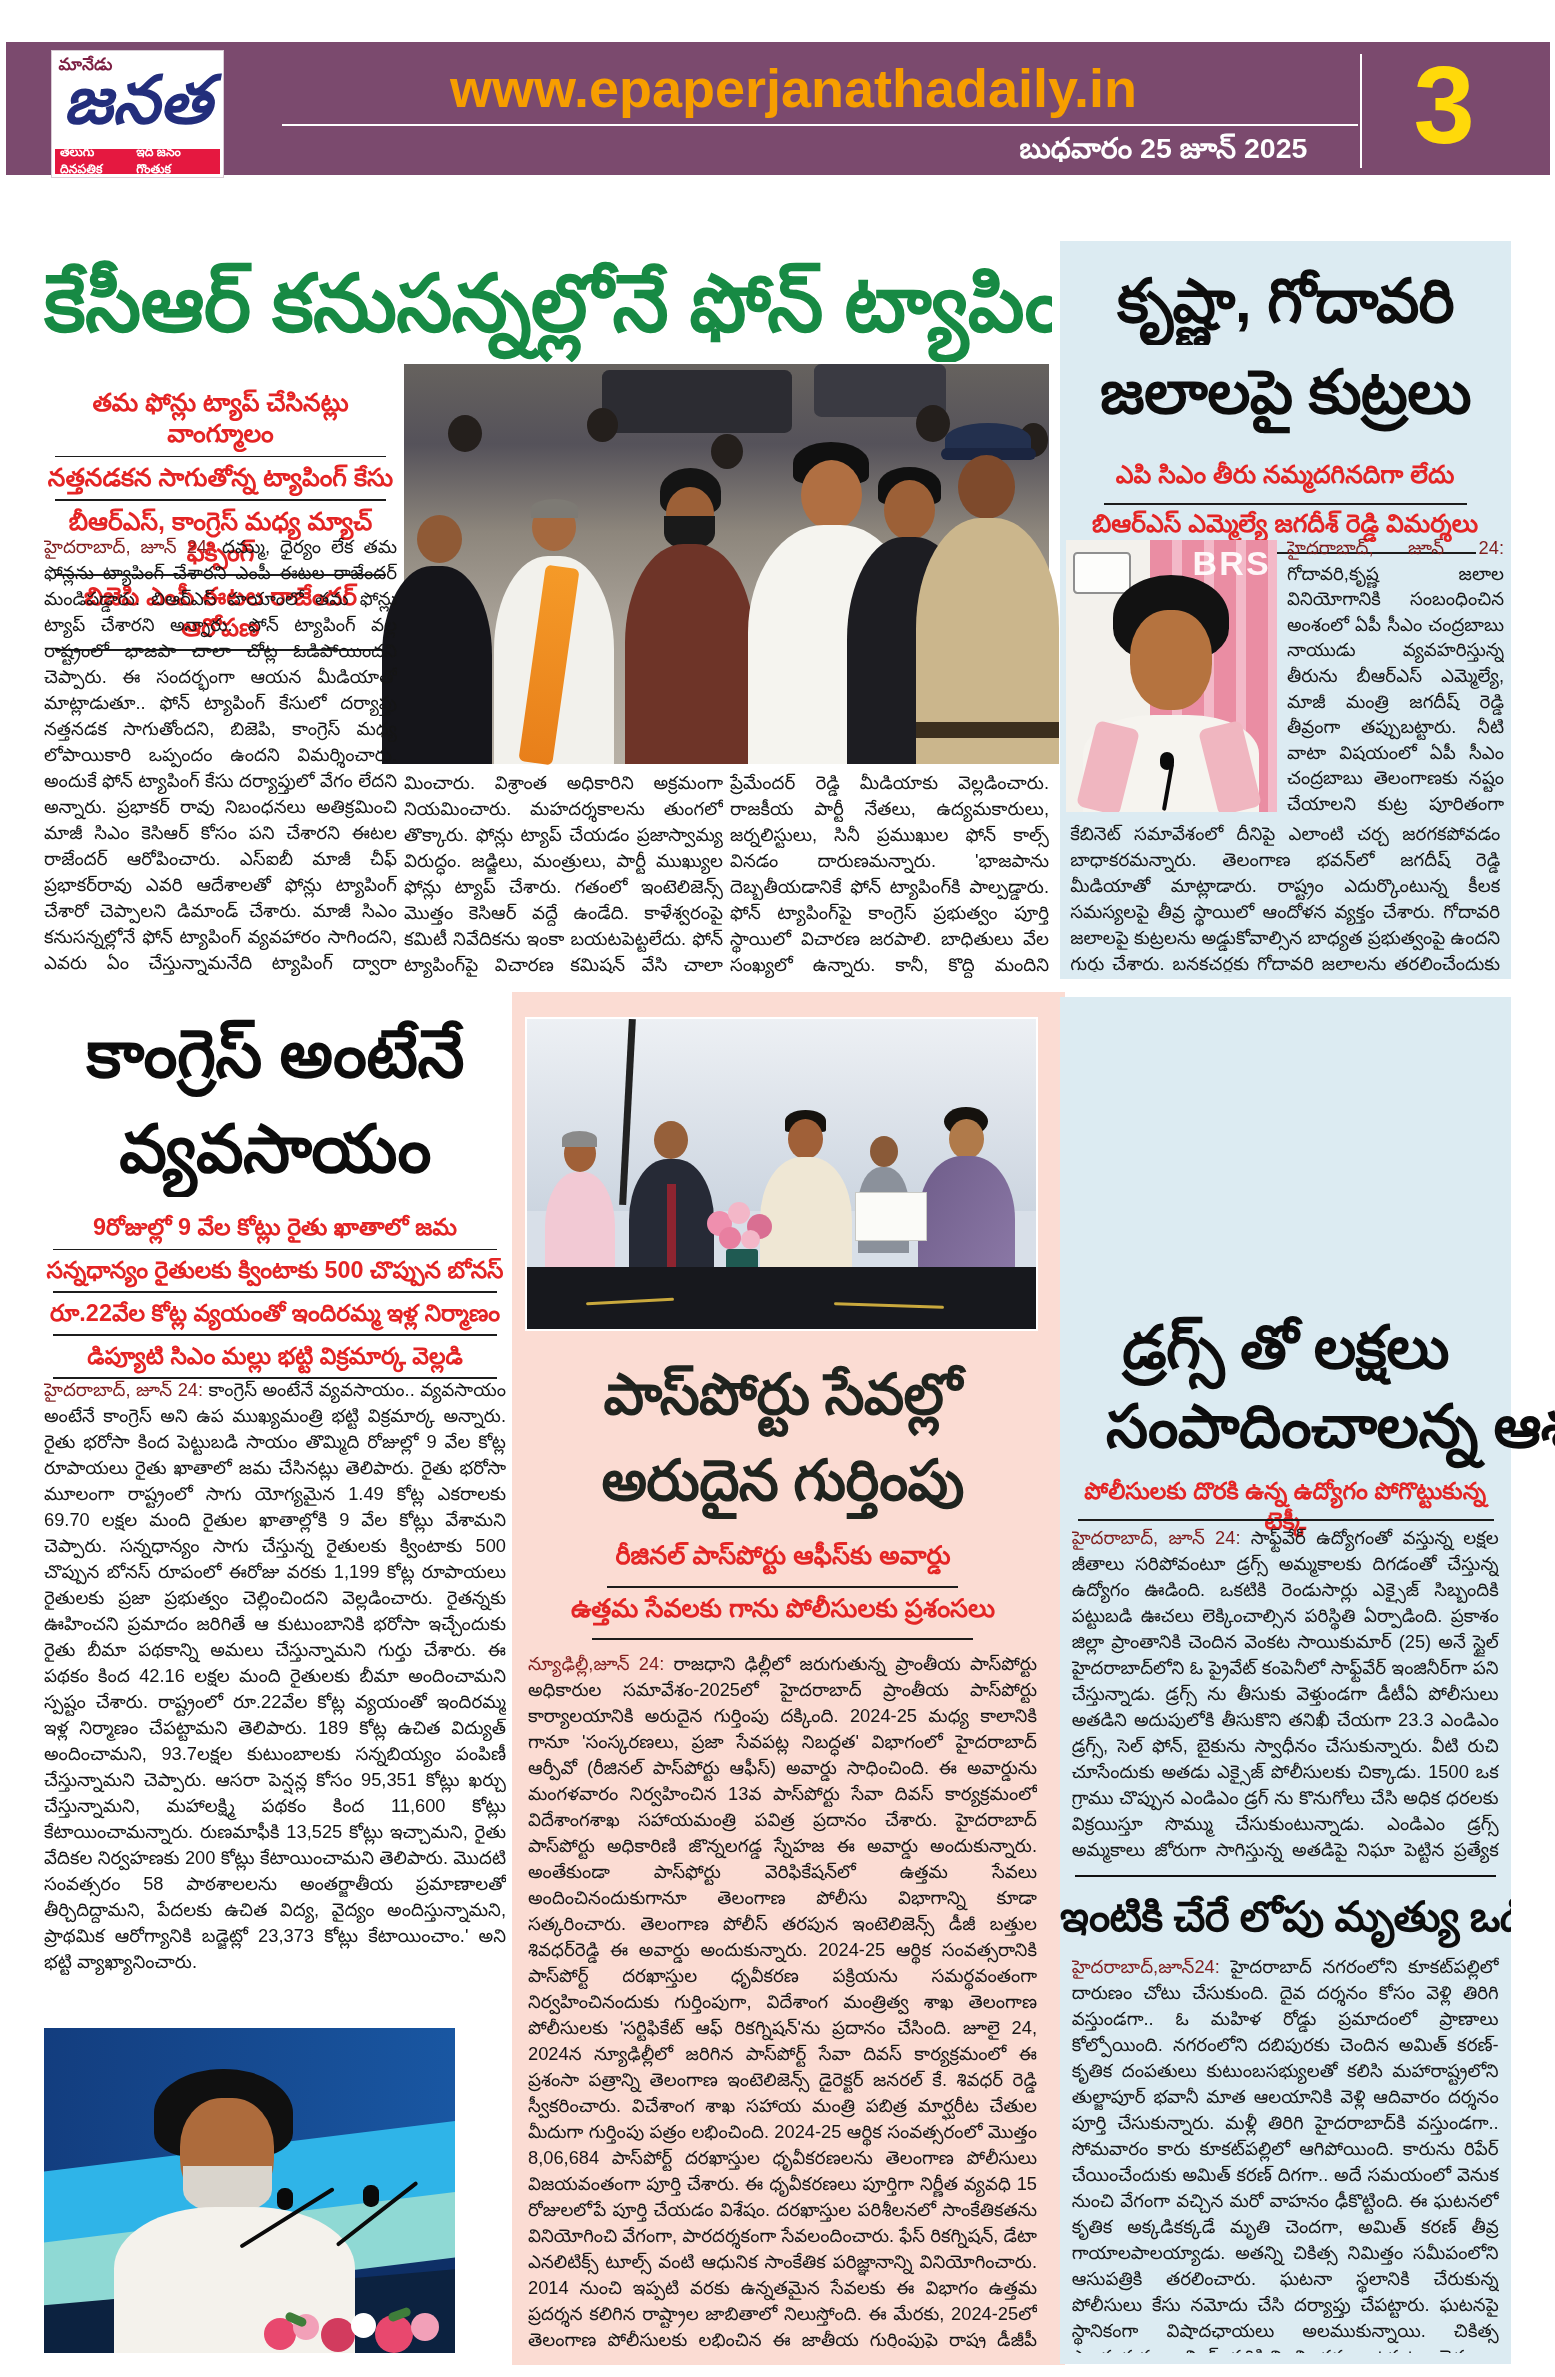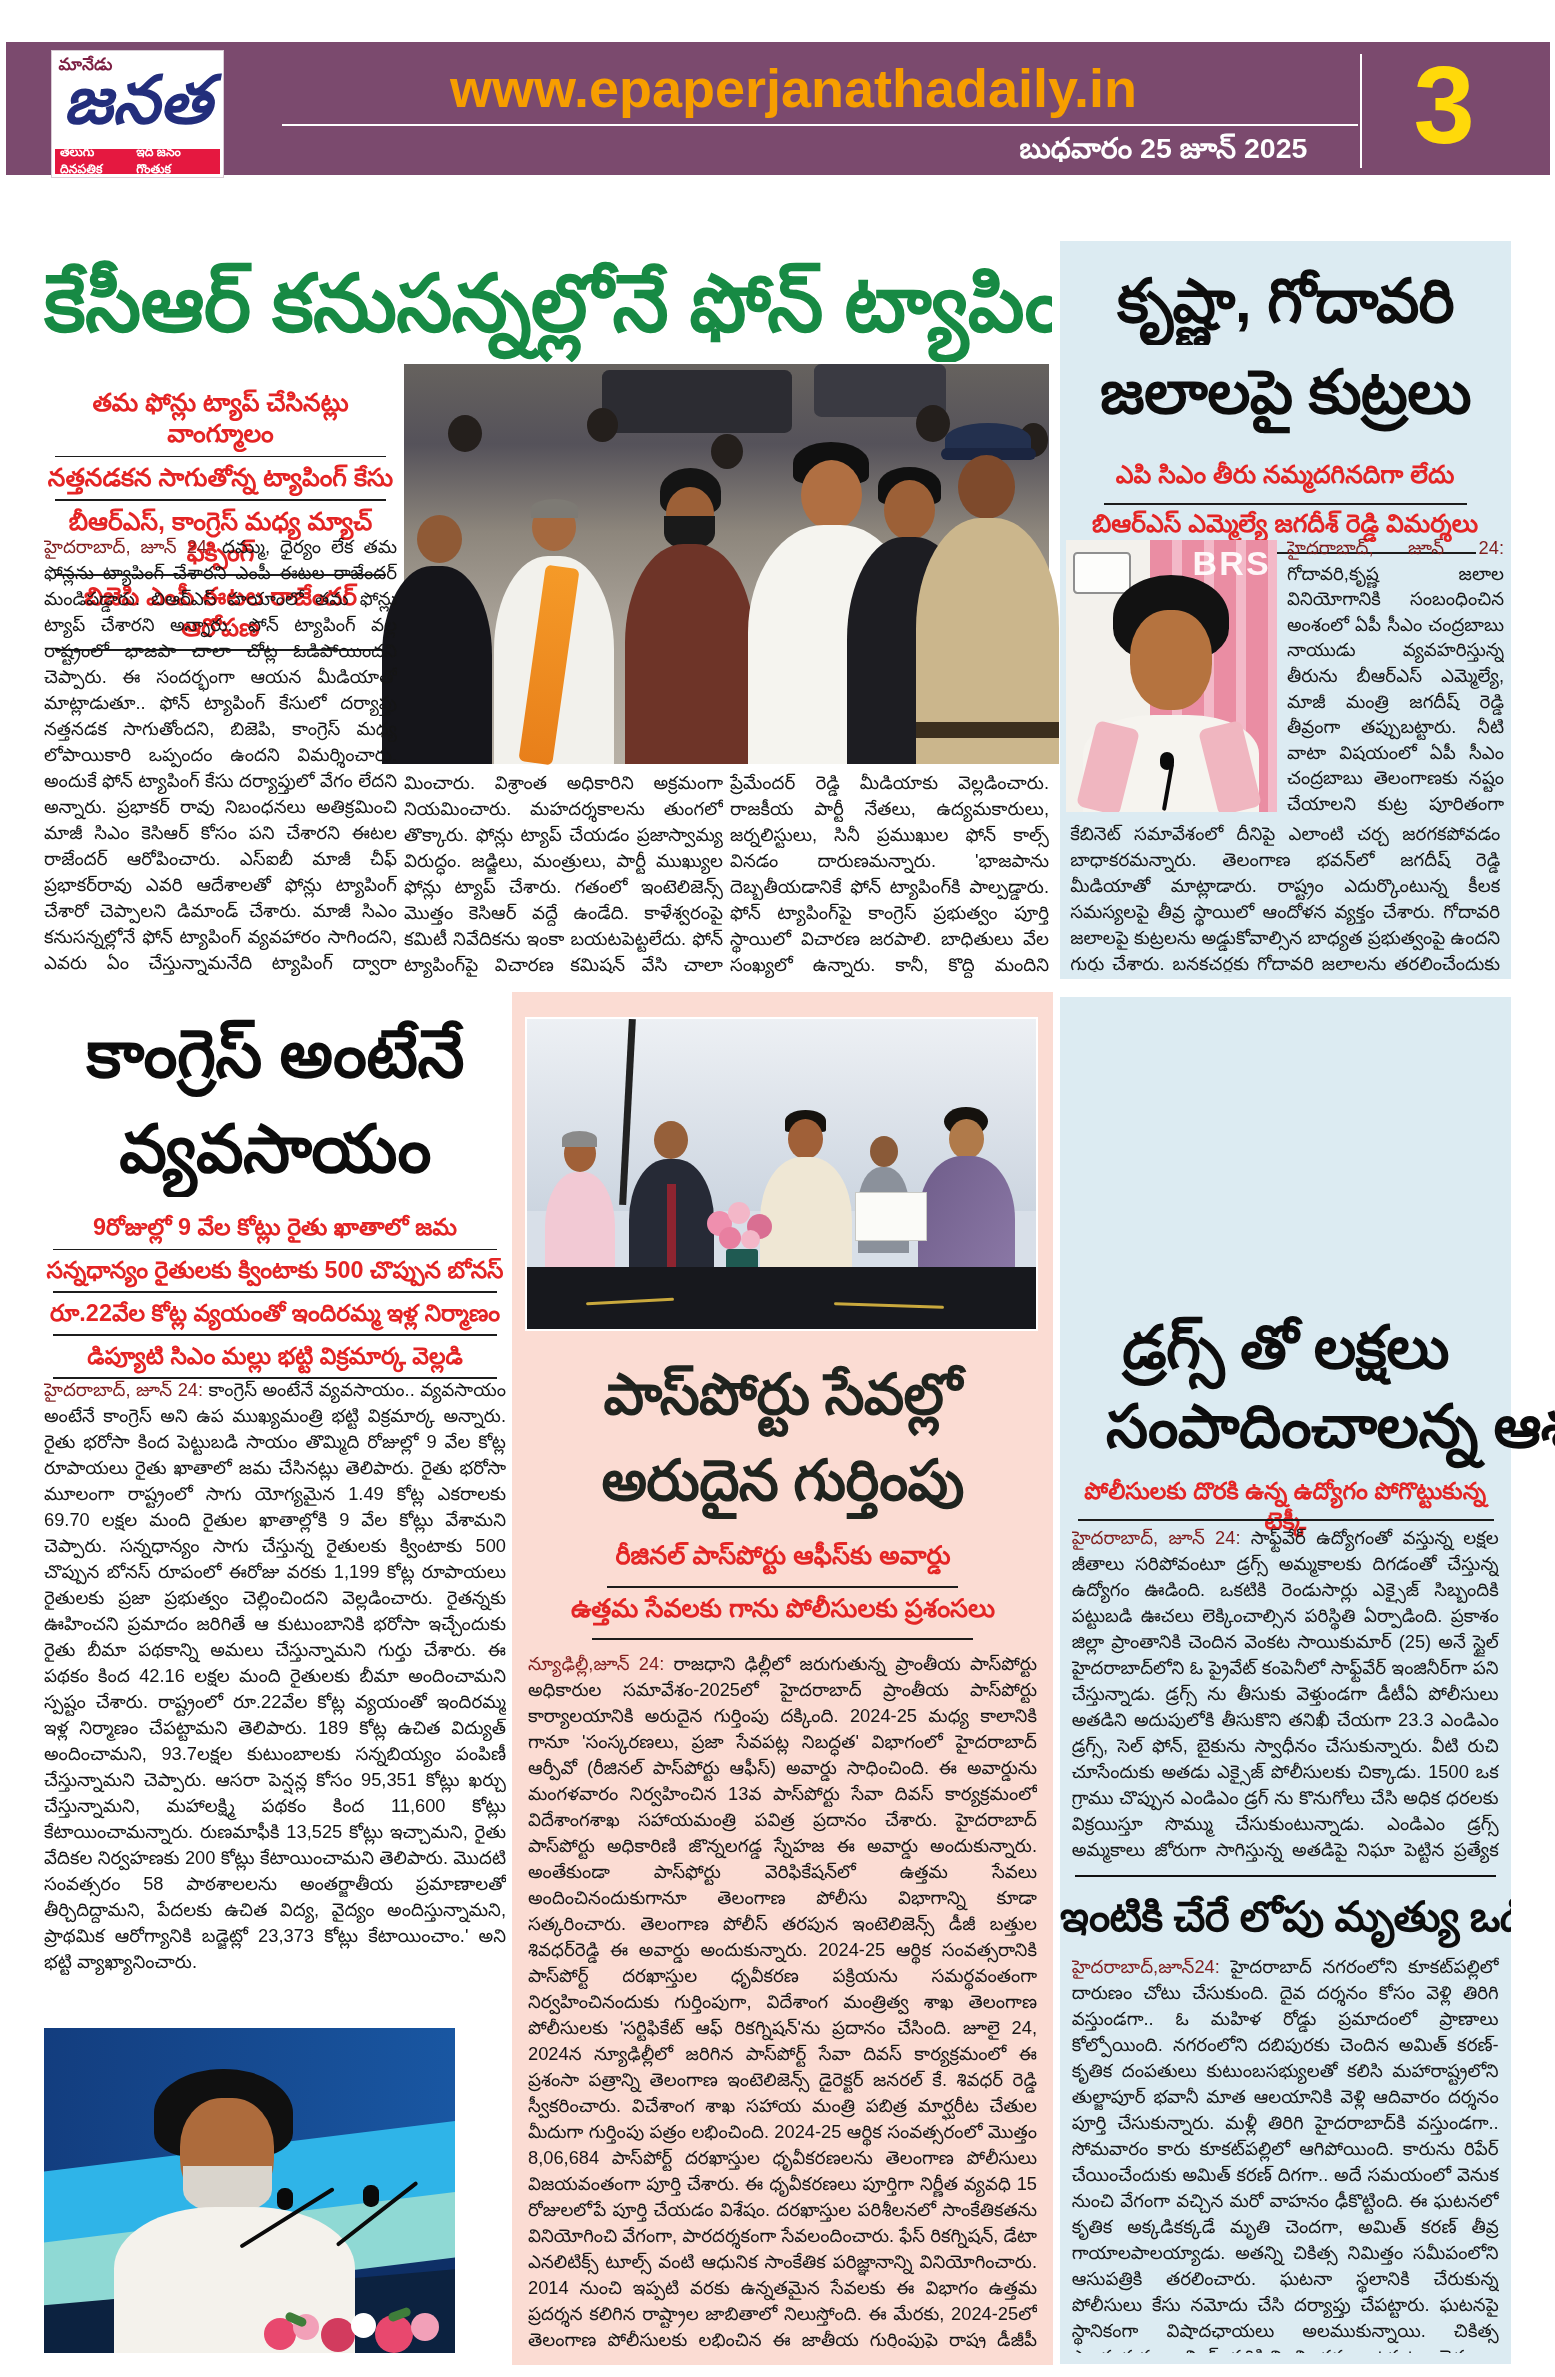--- a/index.html
+++ b/index.html
@@ -19,21 +19,21 @@
   #hdate{left:973px;top:132px;width:381px;text-align:center;font-size:28.5px;font-weight:bold;color:#ffffff;}
   #vline{left:1360px;top:54px;width:2.2px;height:114px;background:#ffffff;}
   #pgno{left:1371px;top:35px;width:146px;text-align:center;font-size:110px;line-height:139px;font-weight:800;color:#ffd90a;}
   
   .hl{font-weight:800;text-align:center;letter-spacing:-0.7px;}
   .sub{color:#e42525;font-weight:bold;text-align:center;}
   .rl{height:1.5px;background:#1c1c1c;margin:4.4px auto 2.9px;}
   .body-txt{font-size:18.3px;line-height:26px;text-align:justify;overflow:hidden;color:#151515;}
   .dl{font-weight:normal;color:#7f1d1d;}
   .bluebox{background:#dcebf2;}
-  .pinkbox{background:#fbdcd3;}
+  .pinkbox{background:#fbdcd3;padding-left:12px;}
   
   #pt-h{left:44px;top:246px;width:1008px;font-size:80px;line-height:1.45;color:#178a44;white-space:nowrap;overflow:hidden;}
   #pt-subs{left:44px;top:385px;width:353px;}
   #pt-subs .sub{font-size:25px;line-height:1.25;padding:2.2px 0 1.5px;}
   #pt-subs .rl{width:94%;}
   #pt-col1{left:44px;top:534px;width:353px;height:445px;}
   #pt-photo{left:404px;top:364px;width:645px;height:400px;background:#a39c92;}
   #pt-col2{left:404px;top:770px;width:319px;height:209px;}
   #pt-col3{left:730px;top:770px;width:319px;height:209px;}
   

